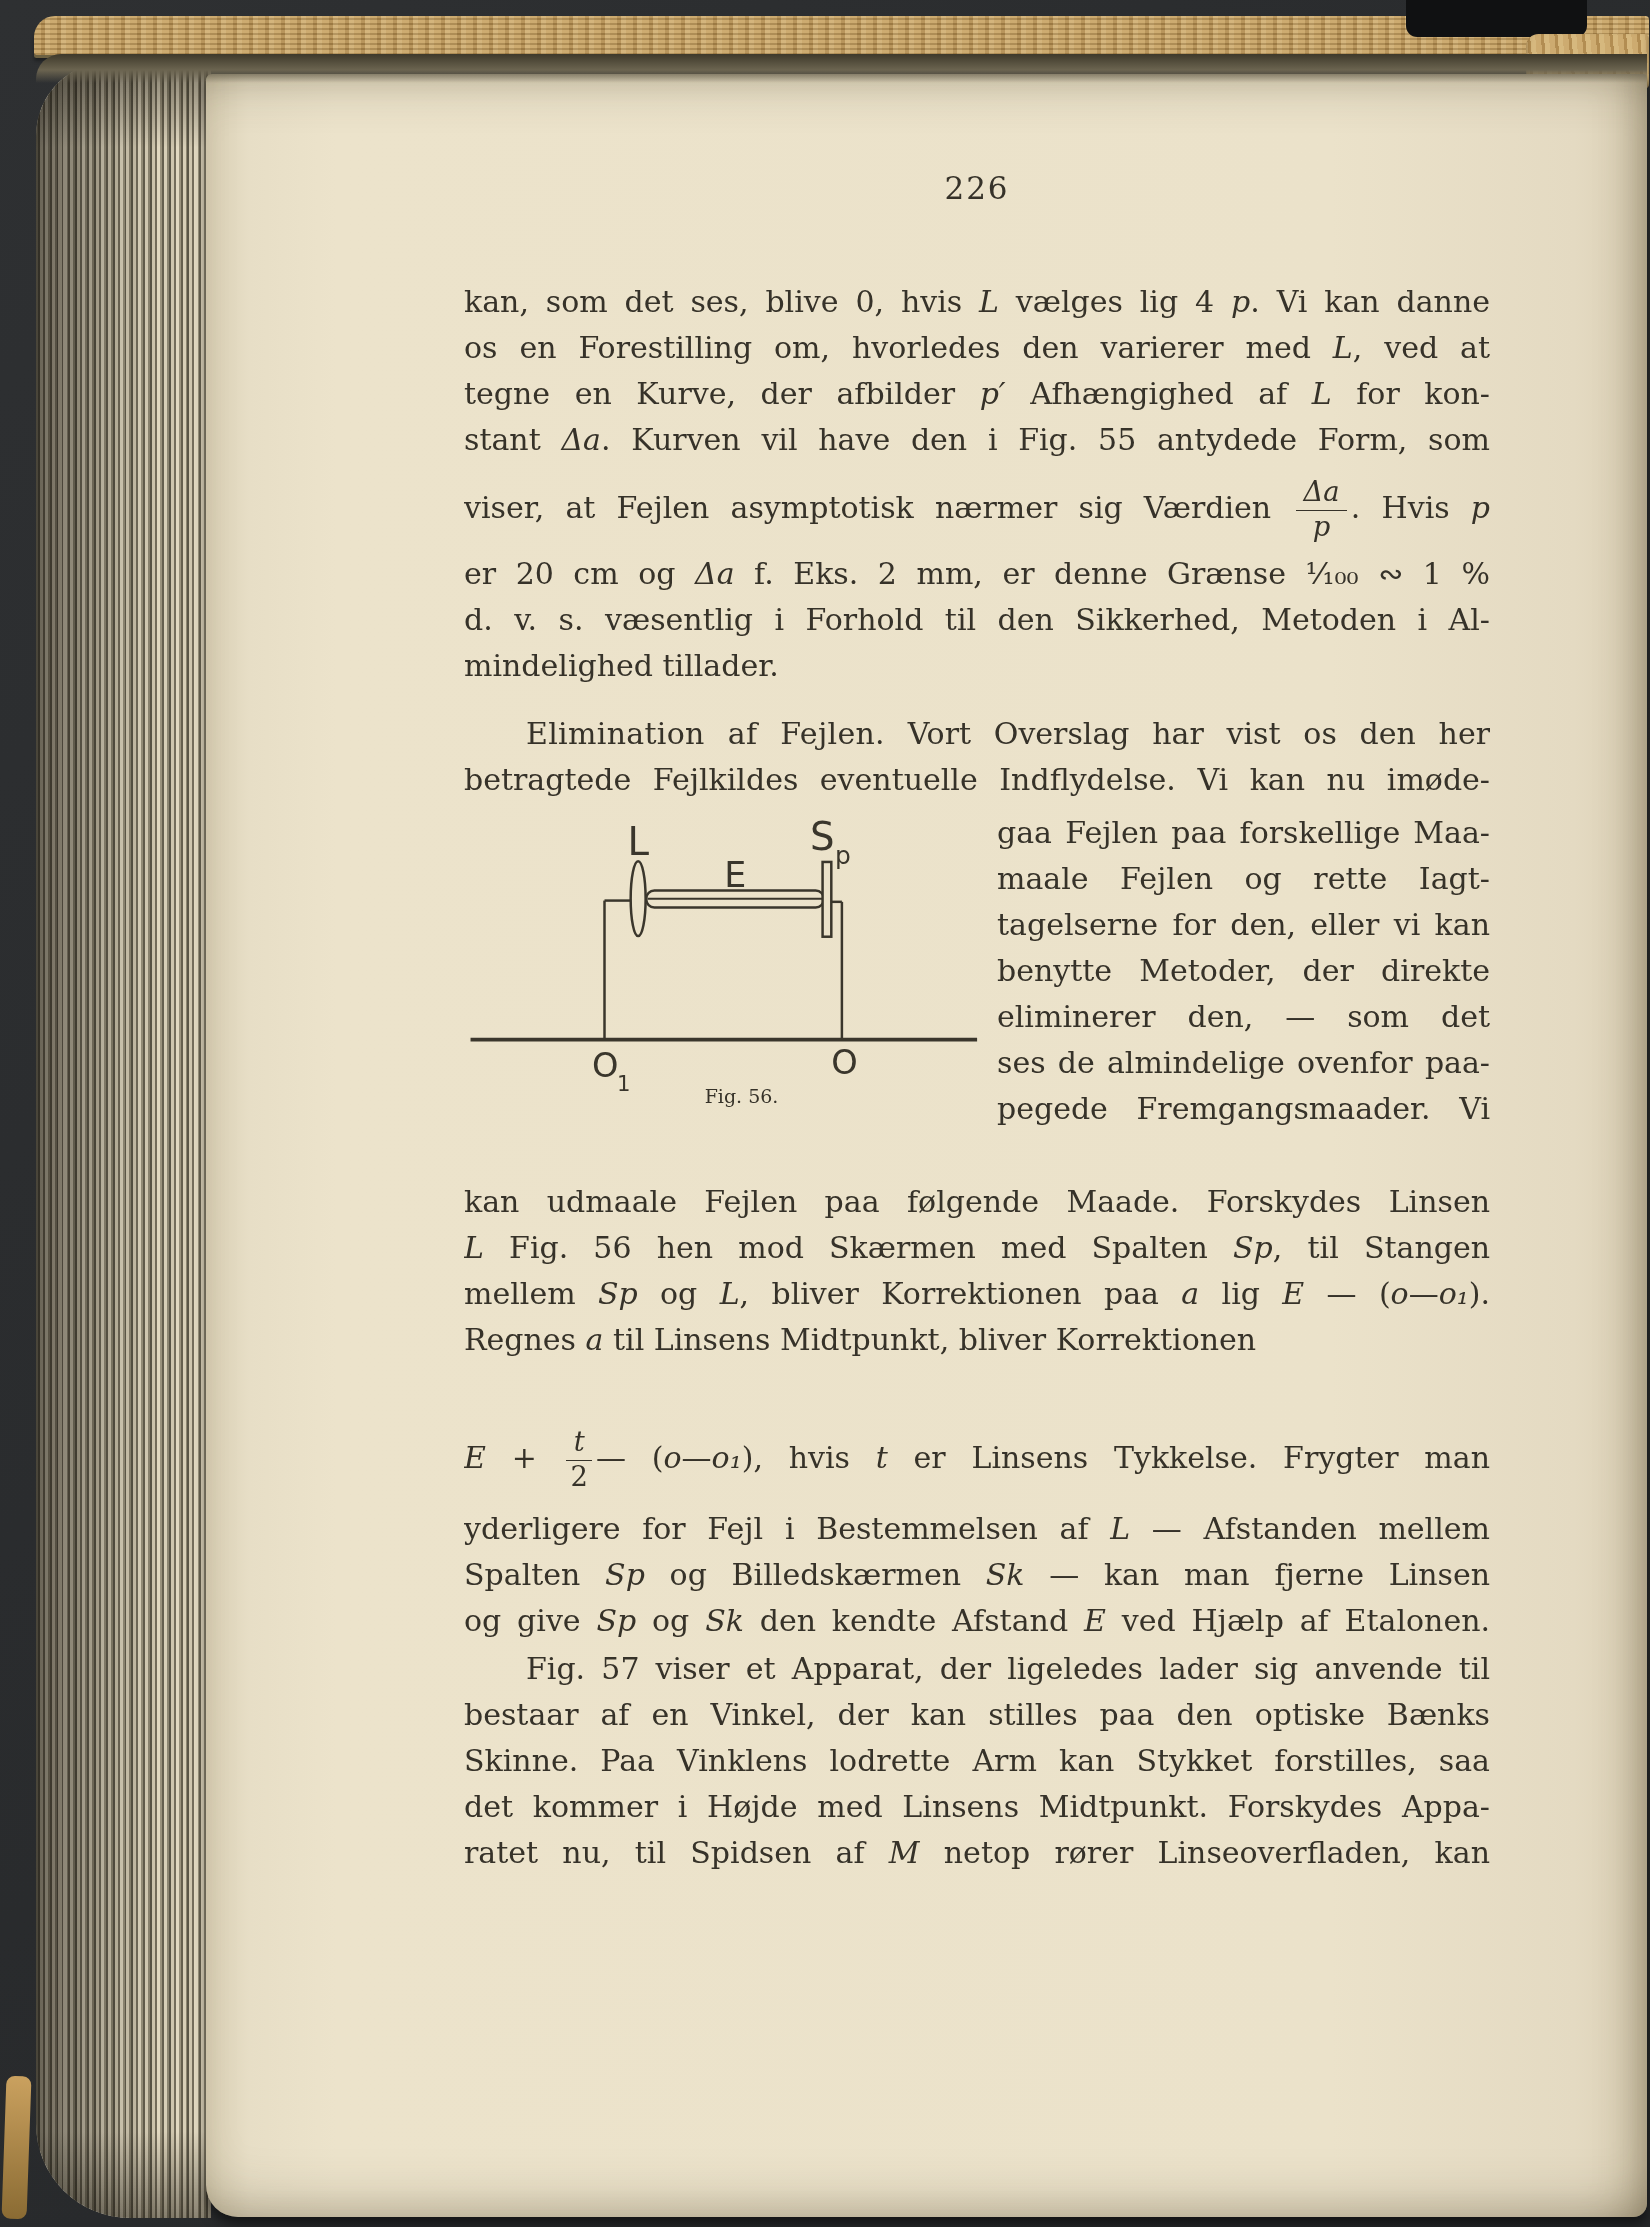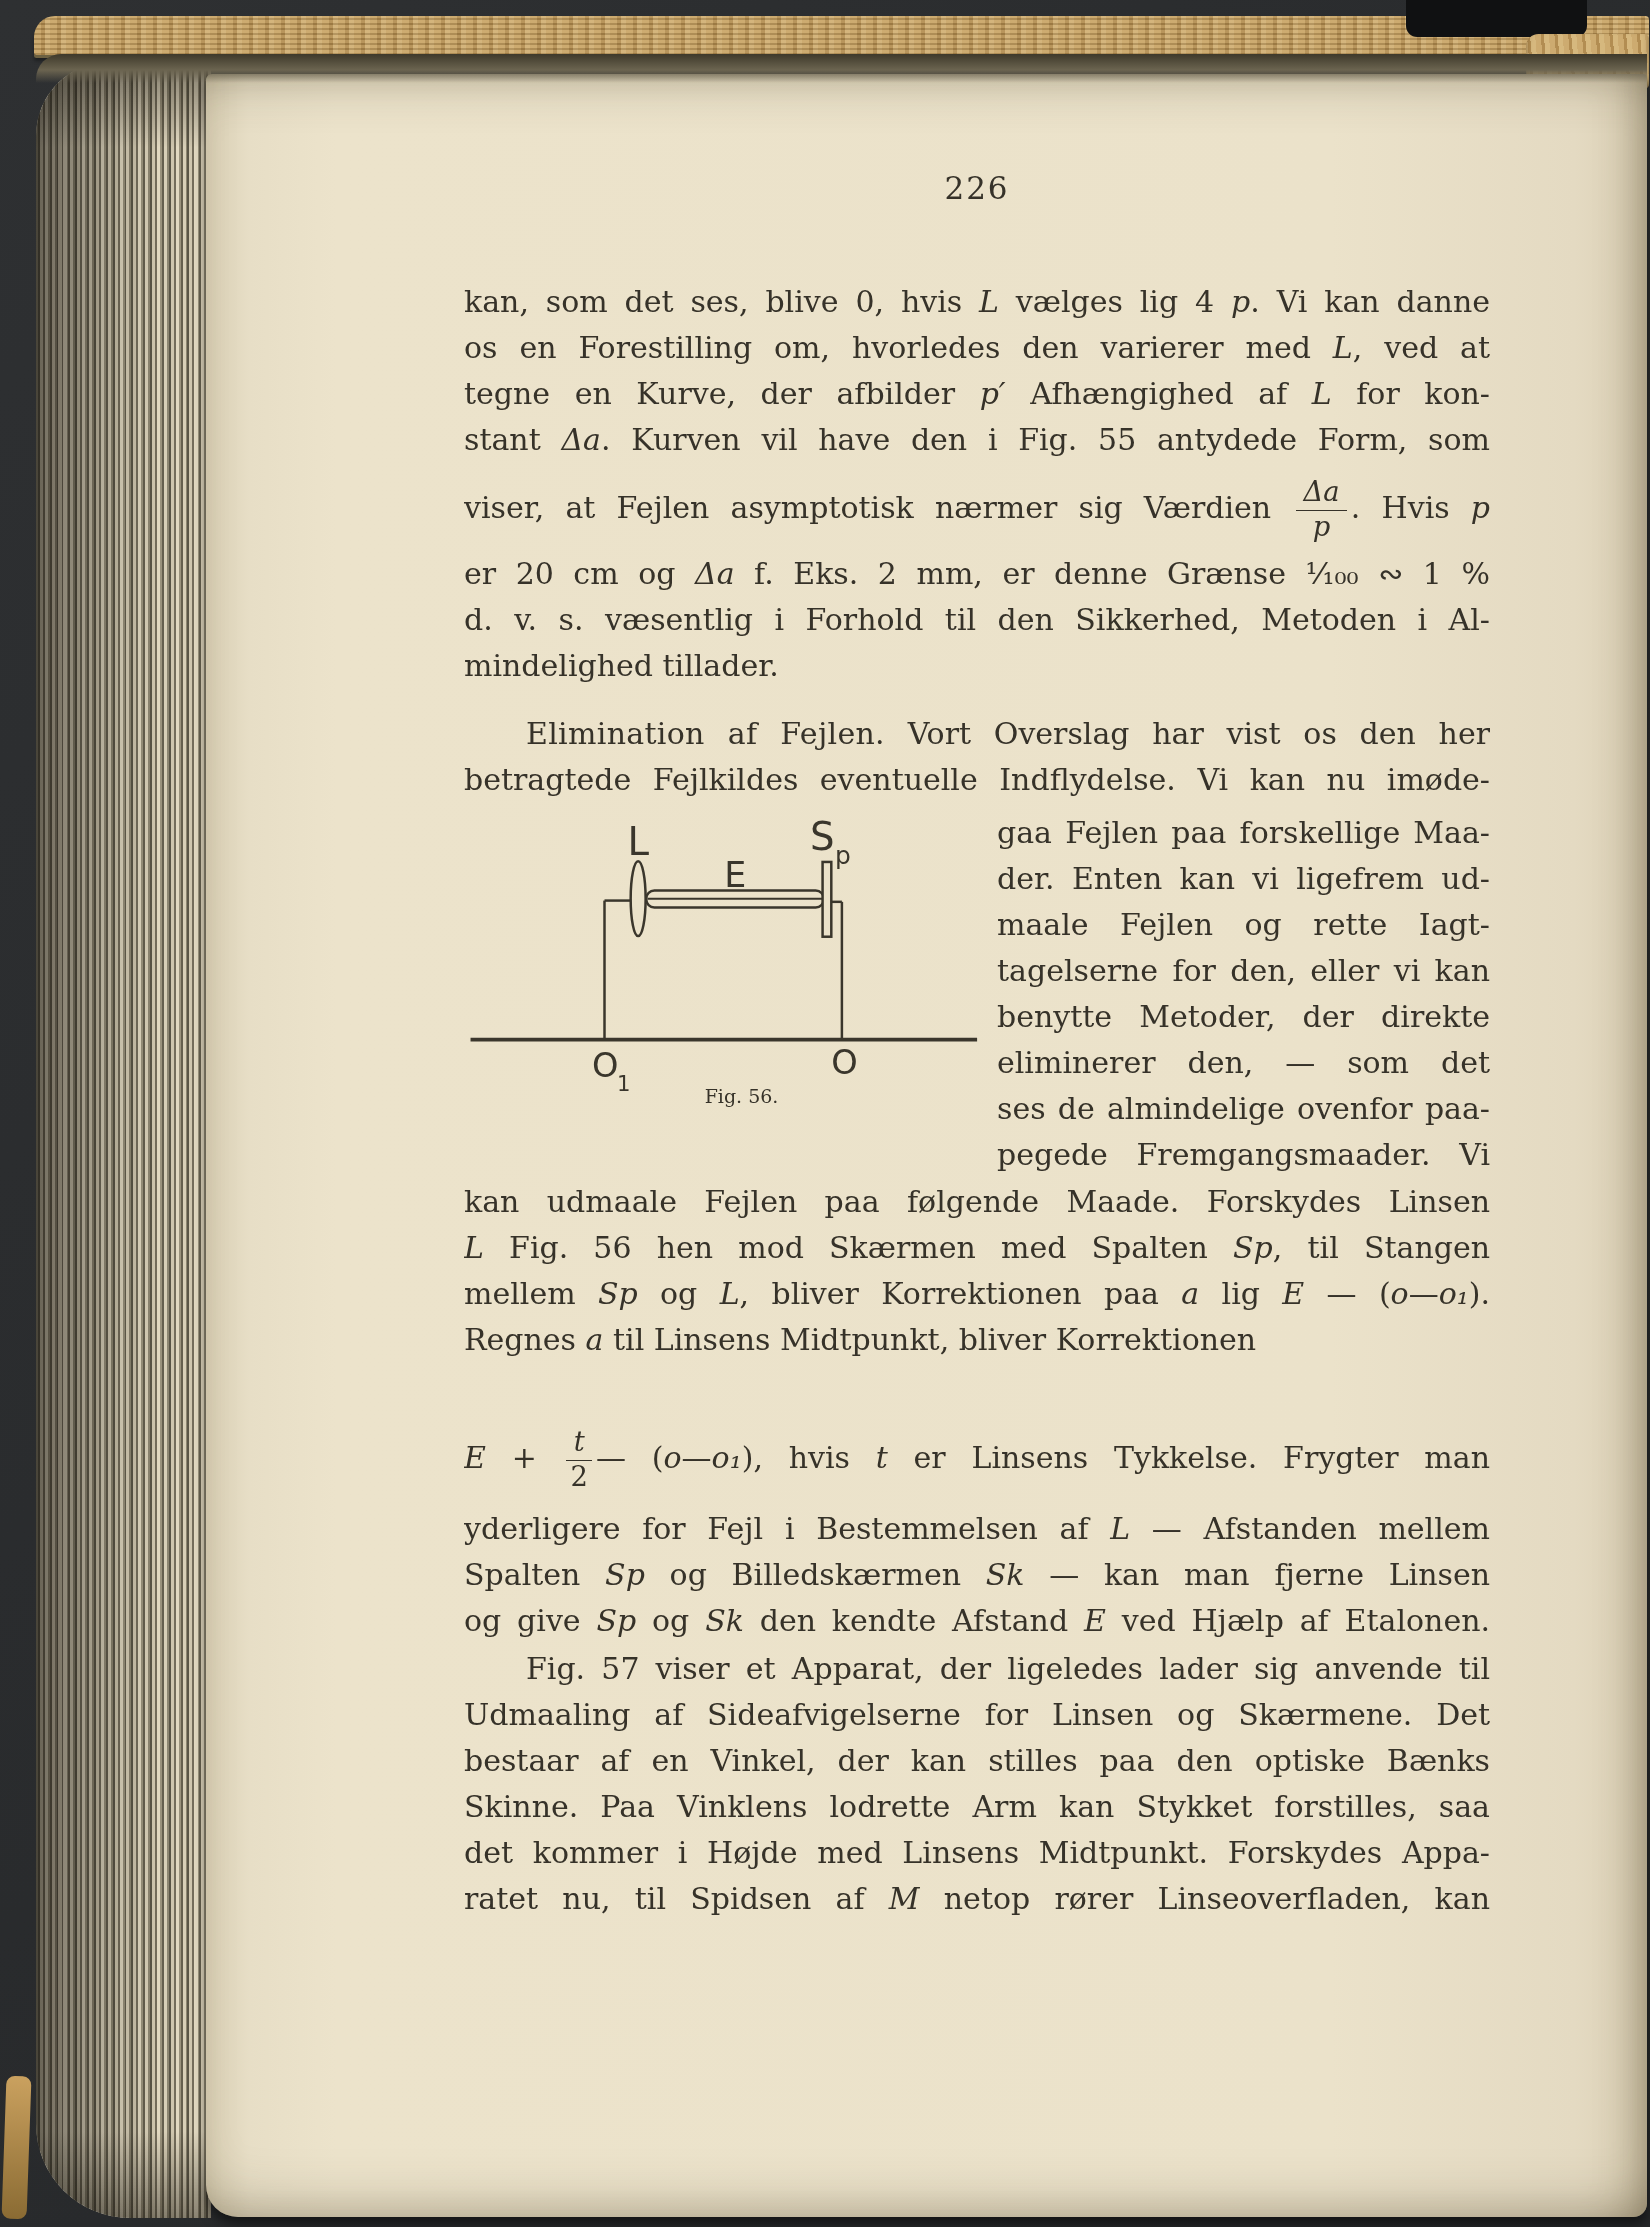--- a/index.html
+++ b/index.html
@@ -109,21 +109,20 @@
     <text x="600" y="96" class="figlbl" font-size="40">p</text>
     <text x="440" y="134" class="figlbl" font-size="56" text-anchor="middle">E</text>
     <text x="210" y="438" class="figlbl" font-size="54">O</text>
     <text x="250" y="460" class="figlbl" font-size="34">1</text>
     <text x="594" y="434" class="figlbl" font-size="54">O</text>
   </svg>
   <div class="caption">Fig. 56.</div>
 
   <div class="para wrapcol" style="top:810px">
       <div class="ln jst">gaa Fejlen paa forskellige Maa-</div>
-      <div class="ln jst">der. Enten kan vi ligefrem ud-</div>
       <div class="ln jst">maale Fejlen og rette Iagt-</div>
       <div class="ln jst">tagelserne for den, eller vi kan</div>
       <div class="ln jst">benytte Metoder, der direkte</div>
       <div class="ln jst">eliminerer den, — som det</div>
       <div class="ln jst">ses de almindelige ovenfor paa-</div>
       <div class="ln jst">pegede Fremgangsmaader. Vi</div>
     </div>
 
   <div class="para" style="top:1179px">
       <div class="ln jst">kan udmaale Fejlen paa følgende Maade. Forskydes Linsen</div>
@@ -138,21 +137,20 @@
   </div>
 
   <div class="para" style="top:1506px">
       <div class="ln jst">yderligere for Fejl i Bestemmelsen af <i>L</i> — Afstanden mellem</div>
       <div class="ln jst">Spalten <i>Sp</i> og Billedskærmen <i>Sk</i> — kan man fjerne Linsen</div>
       <div class="ln jst">og give <i>Sp</i> og <i>Sk</i> den kendte Afstand <i>E</i> ved Hjælp af Etalonen.</div>
     </div>
 
   <div class="para" style="top:1646px">
       <div class="ln jst" style="padding-left: 62px;">Fig. 57 viser et Apparat, der ligeledes lader sig anvende til</div>
-      <div class="ln jst">Udmaaling af Sideafvigelserne for Linsen og Skærmene. Det</div>
       <div class="ln jst">bestaar af en Vinkel, der kan stilles paa den optiske Bænks</div>
       <div class="ln jst">Skinne. Paa Vinklens lodrette Arm kan Stykket forstilles, saa</div>
       <div class="ln jst">det kommer i Højde med Linsens Midtpunkt. Forskydes Appa-</div>
       <div class="ln jst">ratet nu, til Spidsen af <i>M</i> netop rører Linseoverfladen, kan</div>
     </div>
 
 </div>
 
 
 </body></html>

